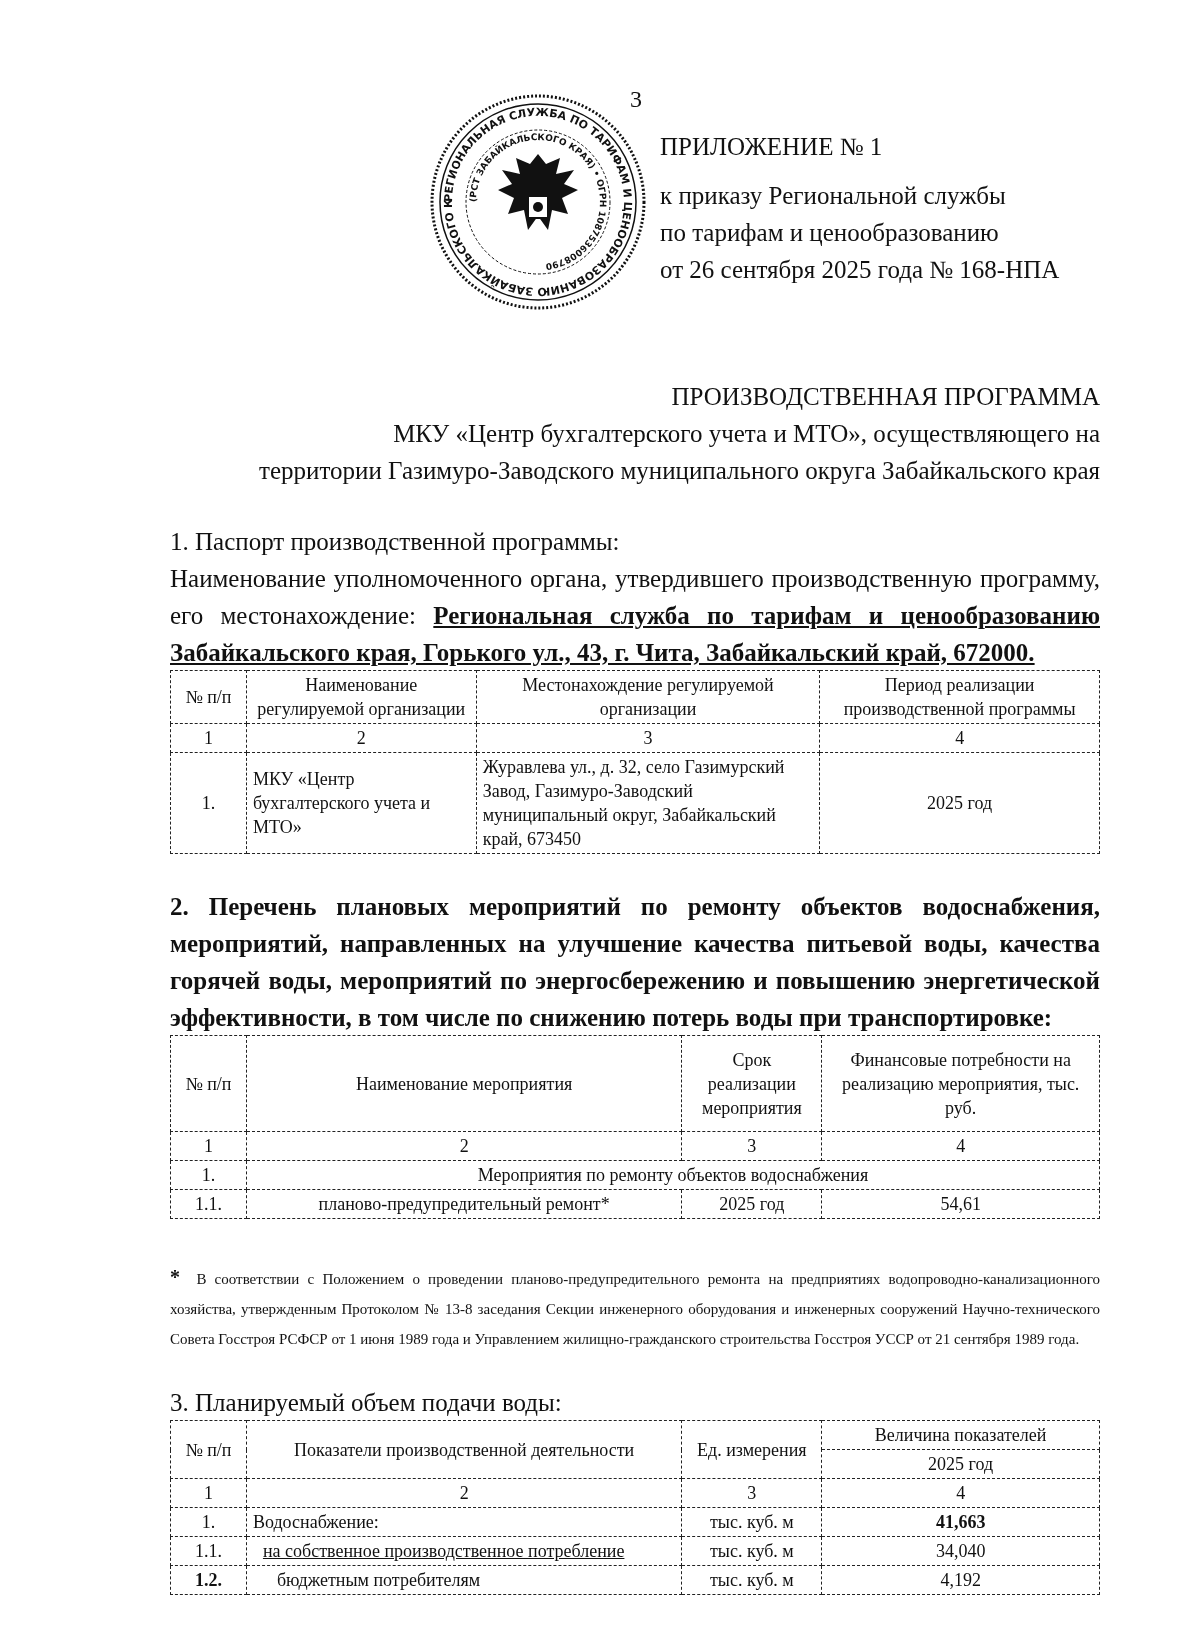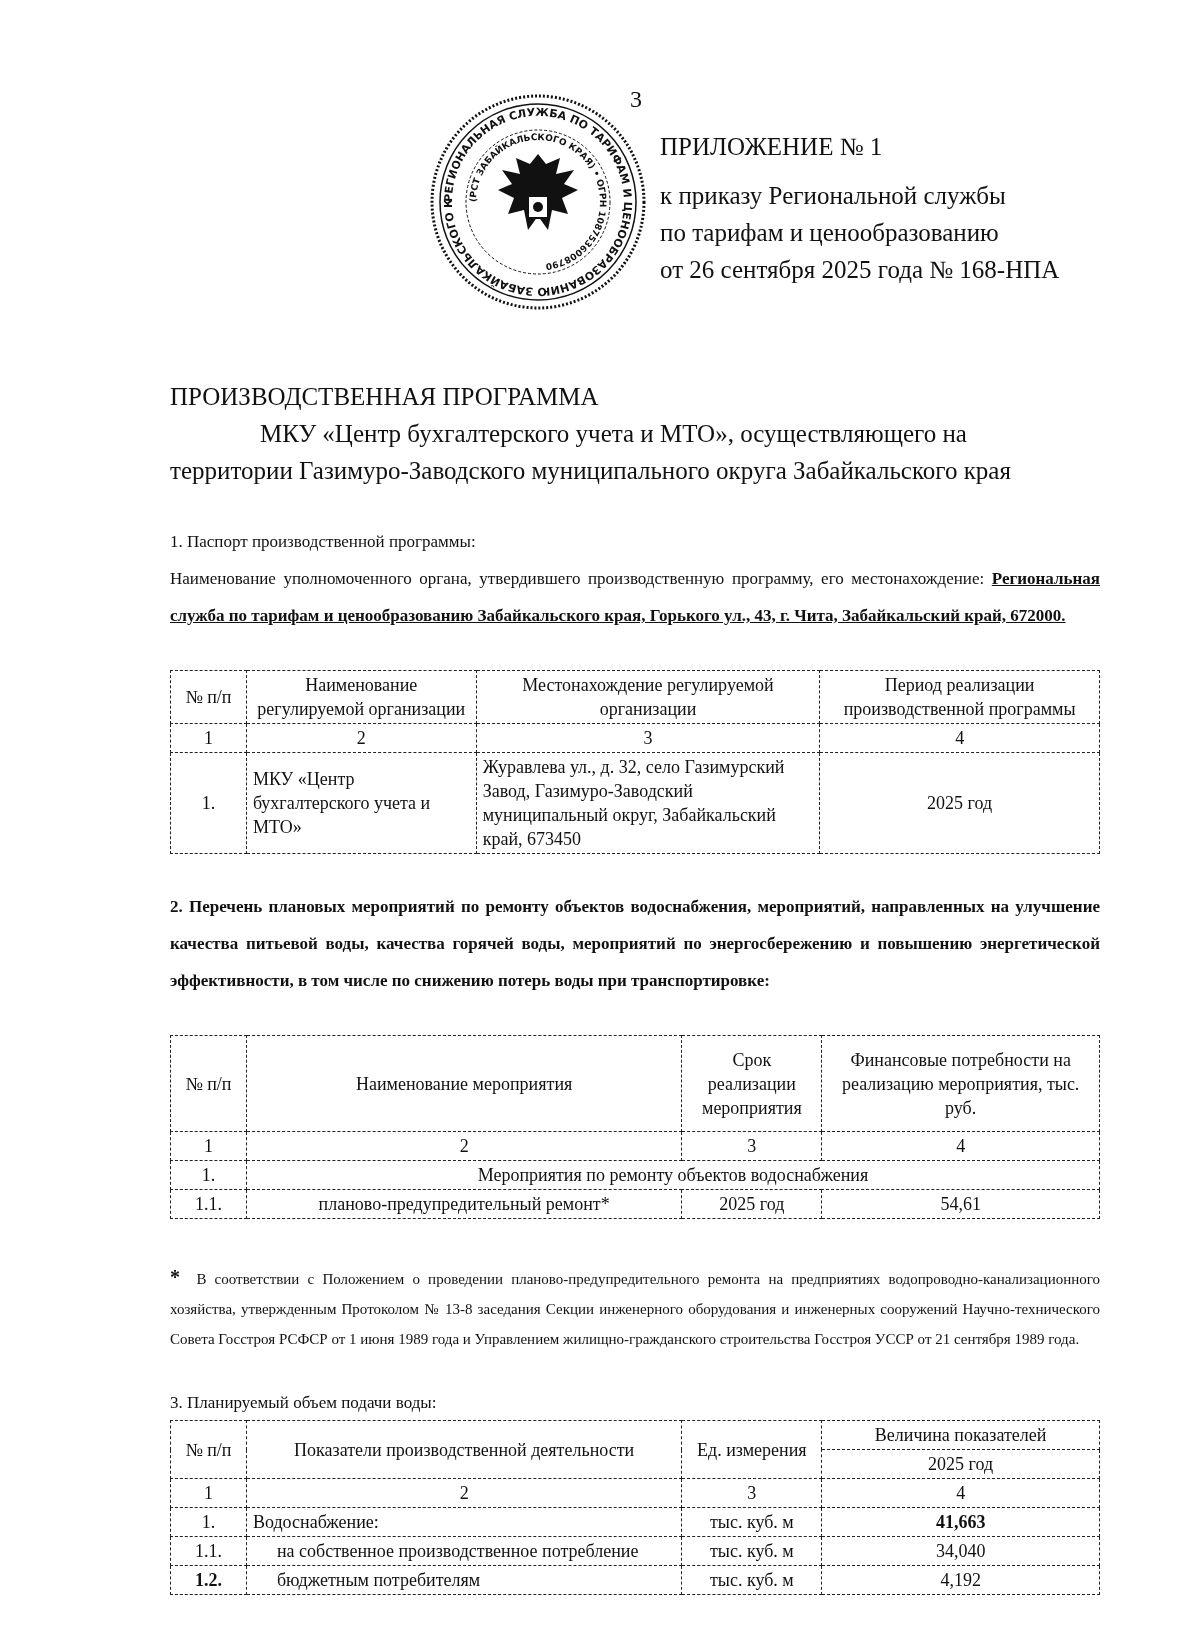--- a/index.html
+++ b/index.html
@@ -13,23 +13,23 @@
     .page-num {
       position: absolute; left: 630px; top: 86px; font-size: 24px;
     }
     .appendix {
       position: absolute; left: 660px; top: 128px; width: 440px;
       text-align: left; font-size: 25px; line-height: 37px;
     }
     .appendix .title { font-size: 25px; margin-bottom: 12px; }
     .heading {
       position: absolute; left: 170px; top: 378px; width: 930px;
-      text-align: left; font-size: 25px; line-height: 37px;
+      text-align: right; font-size: 25px; line-height: 37px;
     }
-    .section { position: absolute; left: 170px; width: 930px; font-size: 17px; line-height: 37px; }
+    .section { position: absolute; left: 170px; width: 930px; font-size: 25px; line-height: 37px; }
     .justify { text-align: justify; }
     .u { text-decoration: underline; font-weight: bold; }
     table { border-collapse: collapse; position: absolute; left: 170px; width: 930px; font-size: 18px; }
     td, th {
       border: 1px dashed #222; padding: 2px 6px; text-align: center; vertical-align: middle;
       font-weight: normal; line-height: 24px;
     }
     .left { text-align: left; }
     .footnote { position: absolute; left: 170px; top: 1262px; width: 930px; font-size: 15px; line-height: 30px; text-align: justify; }
     .bold { font-weight: bold; }
@@ -175,21 +175,21 @@
     <td>4</td>
   </tr>
   <tr>
     <td>1.</td>
     <td class="left">Водоснабжение:</td>
     <td>тыс. куб. м</td>
     <td class="bold">41,663</td>
   </tr>
   <tr>
     <td>1.1.</td>
-    <td class="left" style="padding-left:30px;">на собственное производственное потребление</td>
+    <td class="left" style="padding-left:16px;text-decoration:underline;">на собственное производственное потребление</td>
     <td>тыс. куб. м</td>
     <td>34,040</td>
   </tr>
   <tr>
     <td class="bold">1.2.</td>
     <td class="left" style="padding-left:30px;">бюджетным потребителям</td>
     <td>тыс. куб. м</td>
     <td>4,192</td>
   </tr>
 </tbody>

